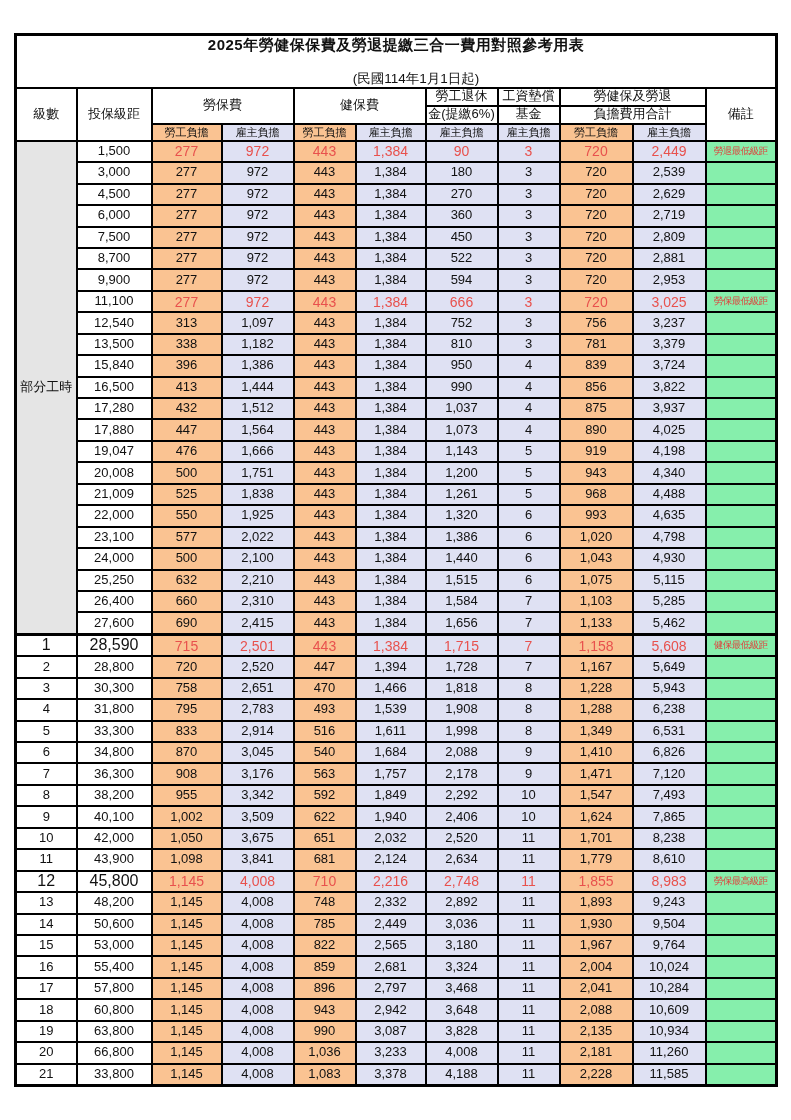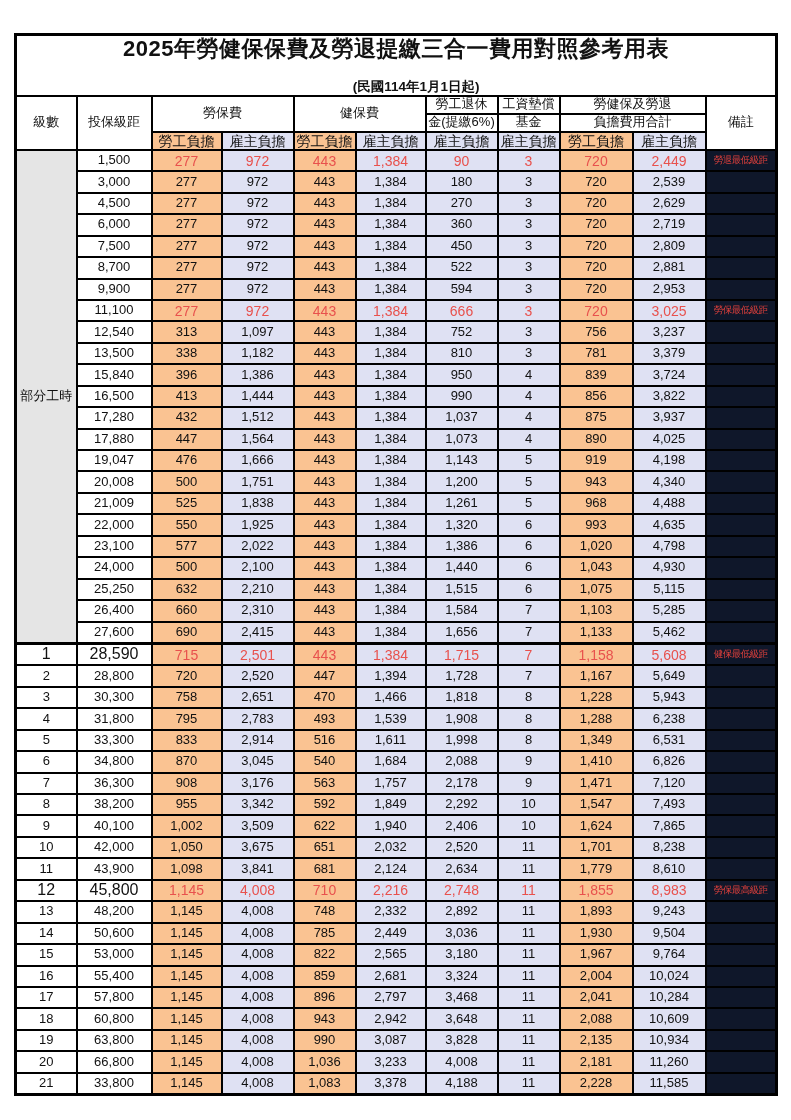--- a/index.html
+++ b/index.html
@@ -12,33 +12,33 @@
     border-collapse:collapse;table-layout:fixed;width:763px;
     border:3px solid #000;
   }
   td,th{
     border:2px solid #000;text-align:center;vertical-align:middle;
     padding:0;overflow:hidden;white-space:nowrap;line-height:1.15;
     font-weight:normal;
   }
   
   .title-cell{height:50px;background:#fff;}
-  .title-main{font-size:22px;font-weight:bold;letter-spacing:.5px;}
-  .title-sub{font-size:13.5px;font-weight:bold;margin-top:18px;padding-left:40px;}
+  .title-main{font-size:15px;font-weight:bold;letter-spacing:.5px;}
+  .title-sub{font-size:13.5px;font-weight:normal;margin-top:18px;padding-left:40px;}
   
   .h1row th,.h2row th{height:16px;font-size:13px;background:#fff;}
   .h2row th{border-top-width:1px;text-align:center;}
-  .h3row th{height:15px;font-size:14px;}
+  .h3row th{height:15px;font-size:11px;}
   .col-id{background:#fff;font-size:13px;}
   .emp{background:#FAC392;}
   .er{background:#DFE1F3;}
   
   .data-row td{height:19.45px;font-size:13px;}
   td.idcell{background:#fff;}
-  td.notecell{background:#0f172a;font-size:9.5px;color:#E0403C;letter-spacing:-0.5px;}
+  td.notecell{background:#86efac;font-size:9.5px;color:#E0403C;letter-spacing:-0.5px;}
   tr.red td.val{color:#E8514D;font-size:14px;}
   tr.redLarge td.val{color:#E8514D;font-size:14px;margin-left:19px;}
   tr.redLarge td.idcell{font-size:16px;}
   tr.group-start td{border-top-width:3px;}
   td.parttime{font-size:13px;background:#e5e5e5;}
 </style>
 </head>
 <body>
 
 <div class="sheet">

